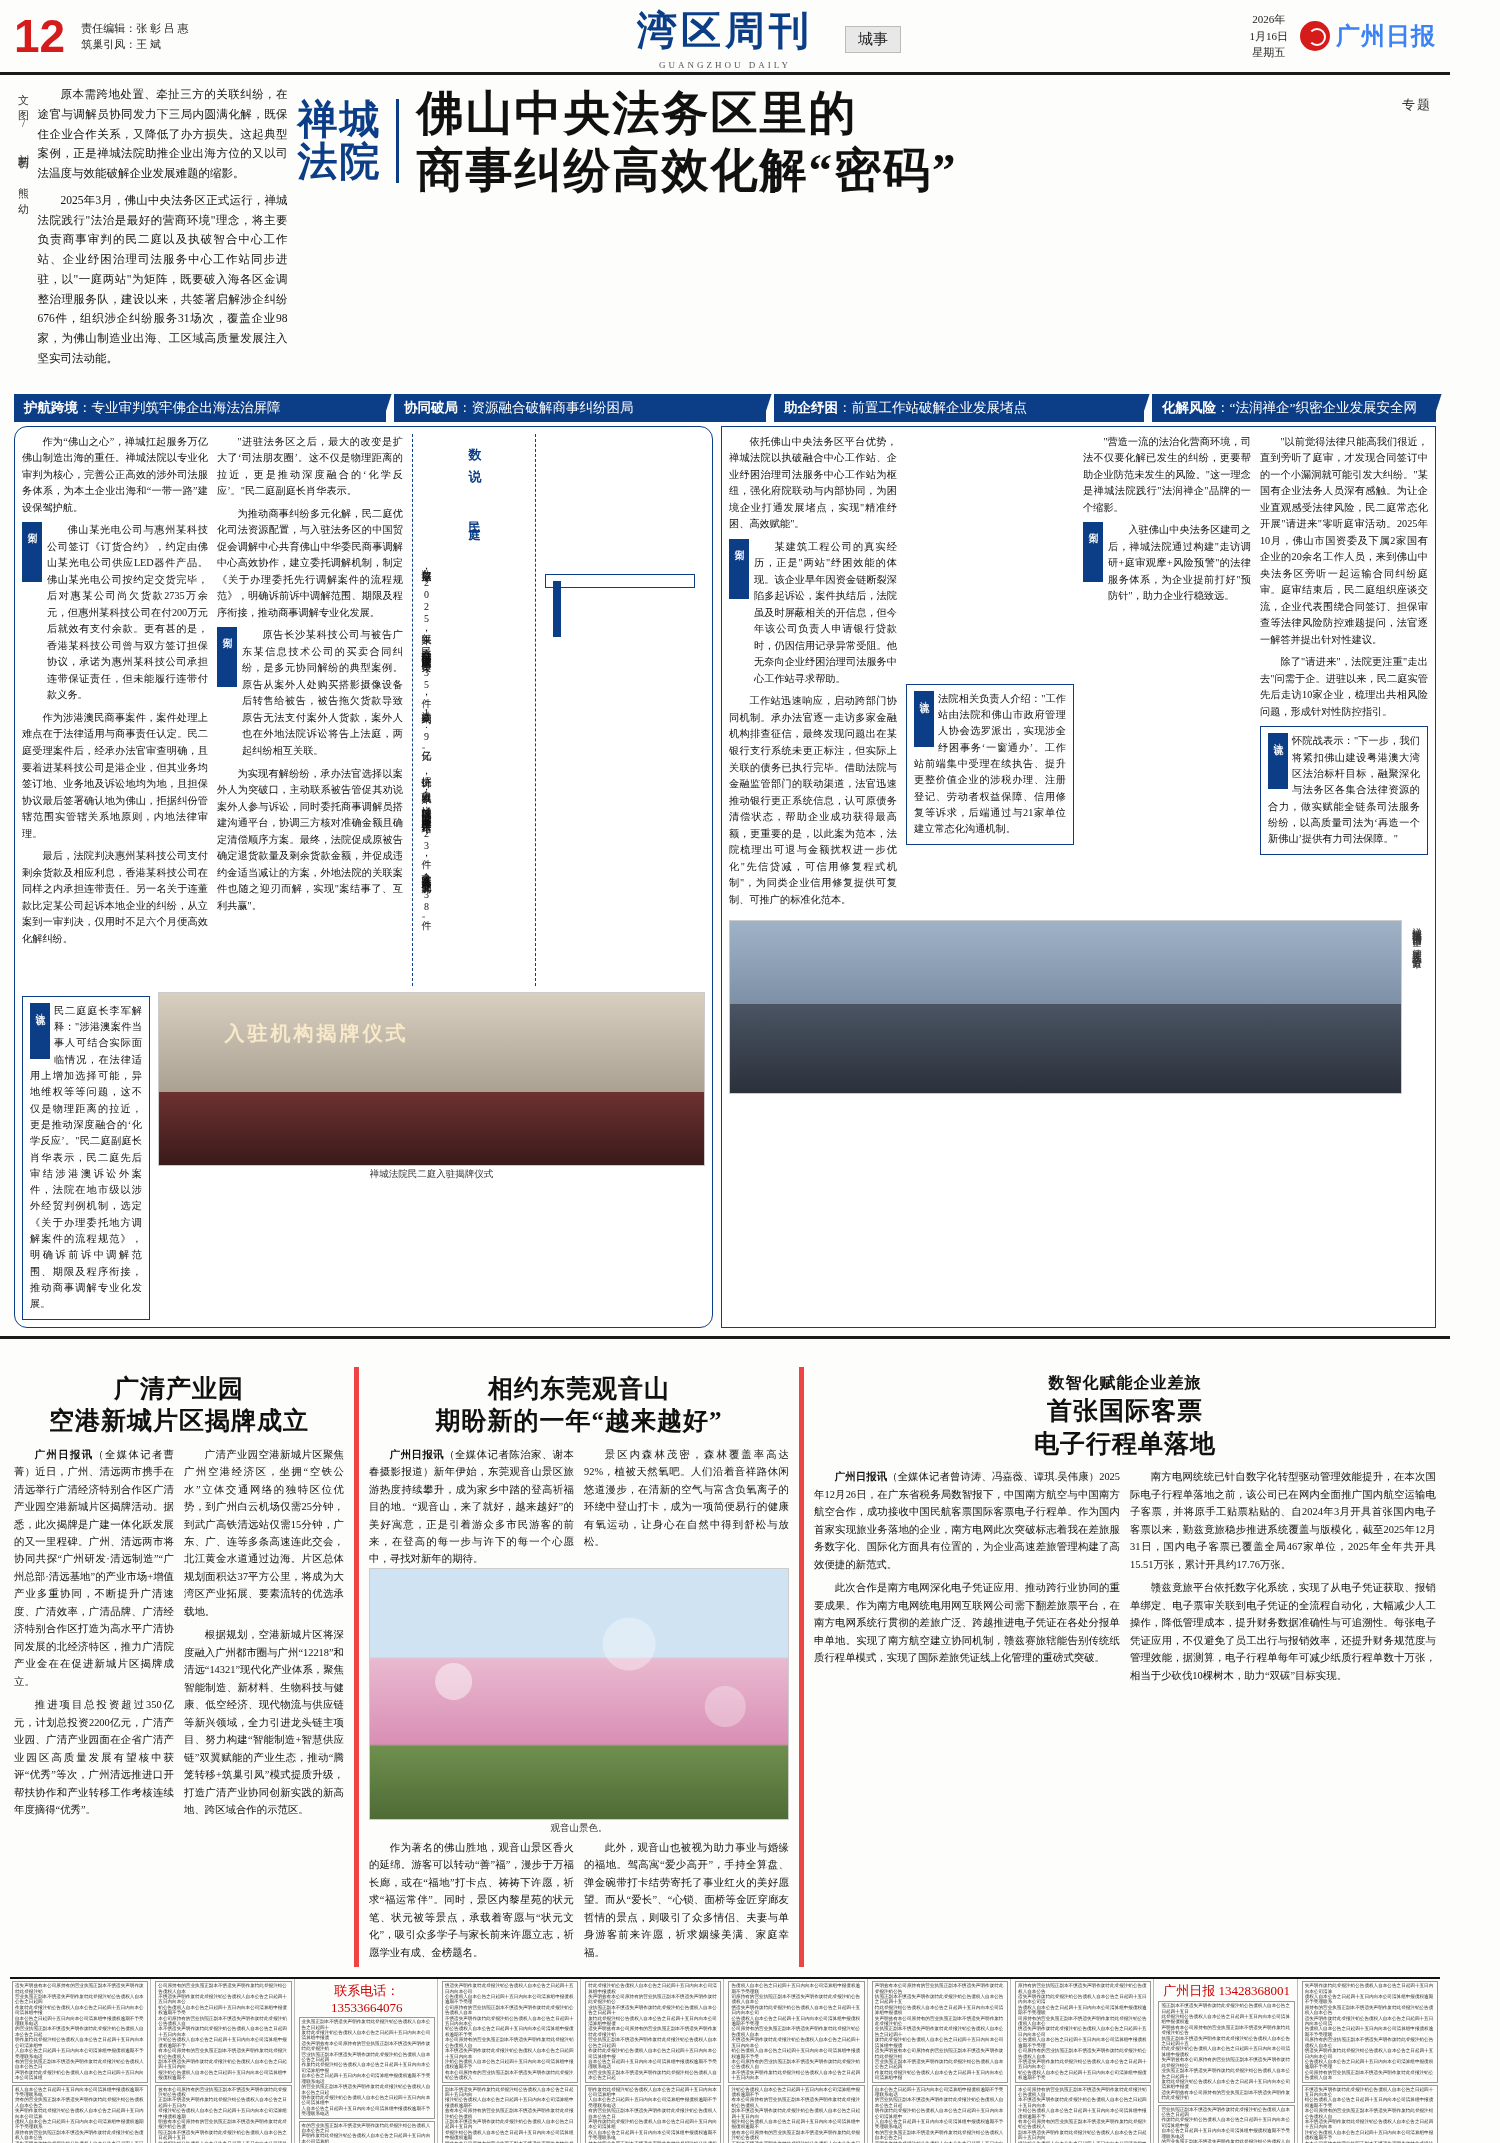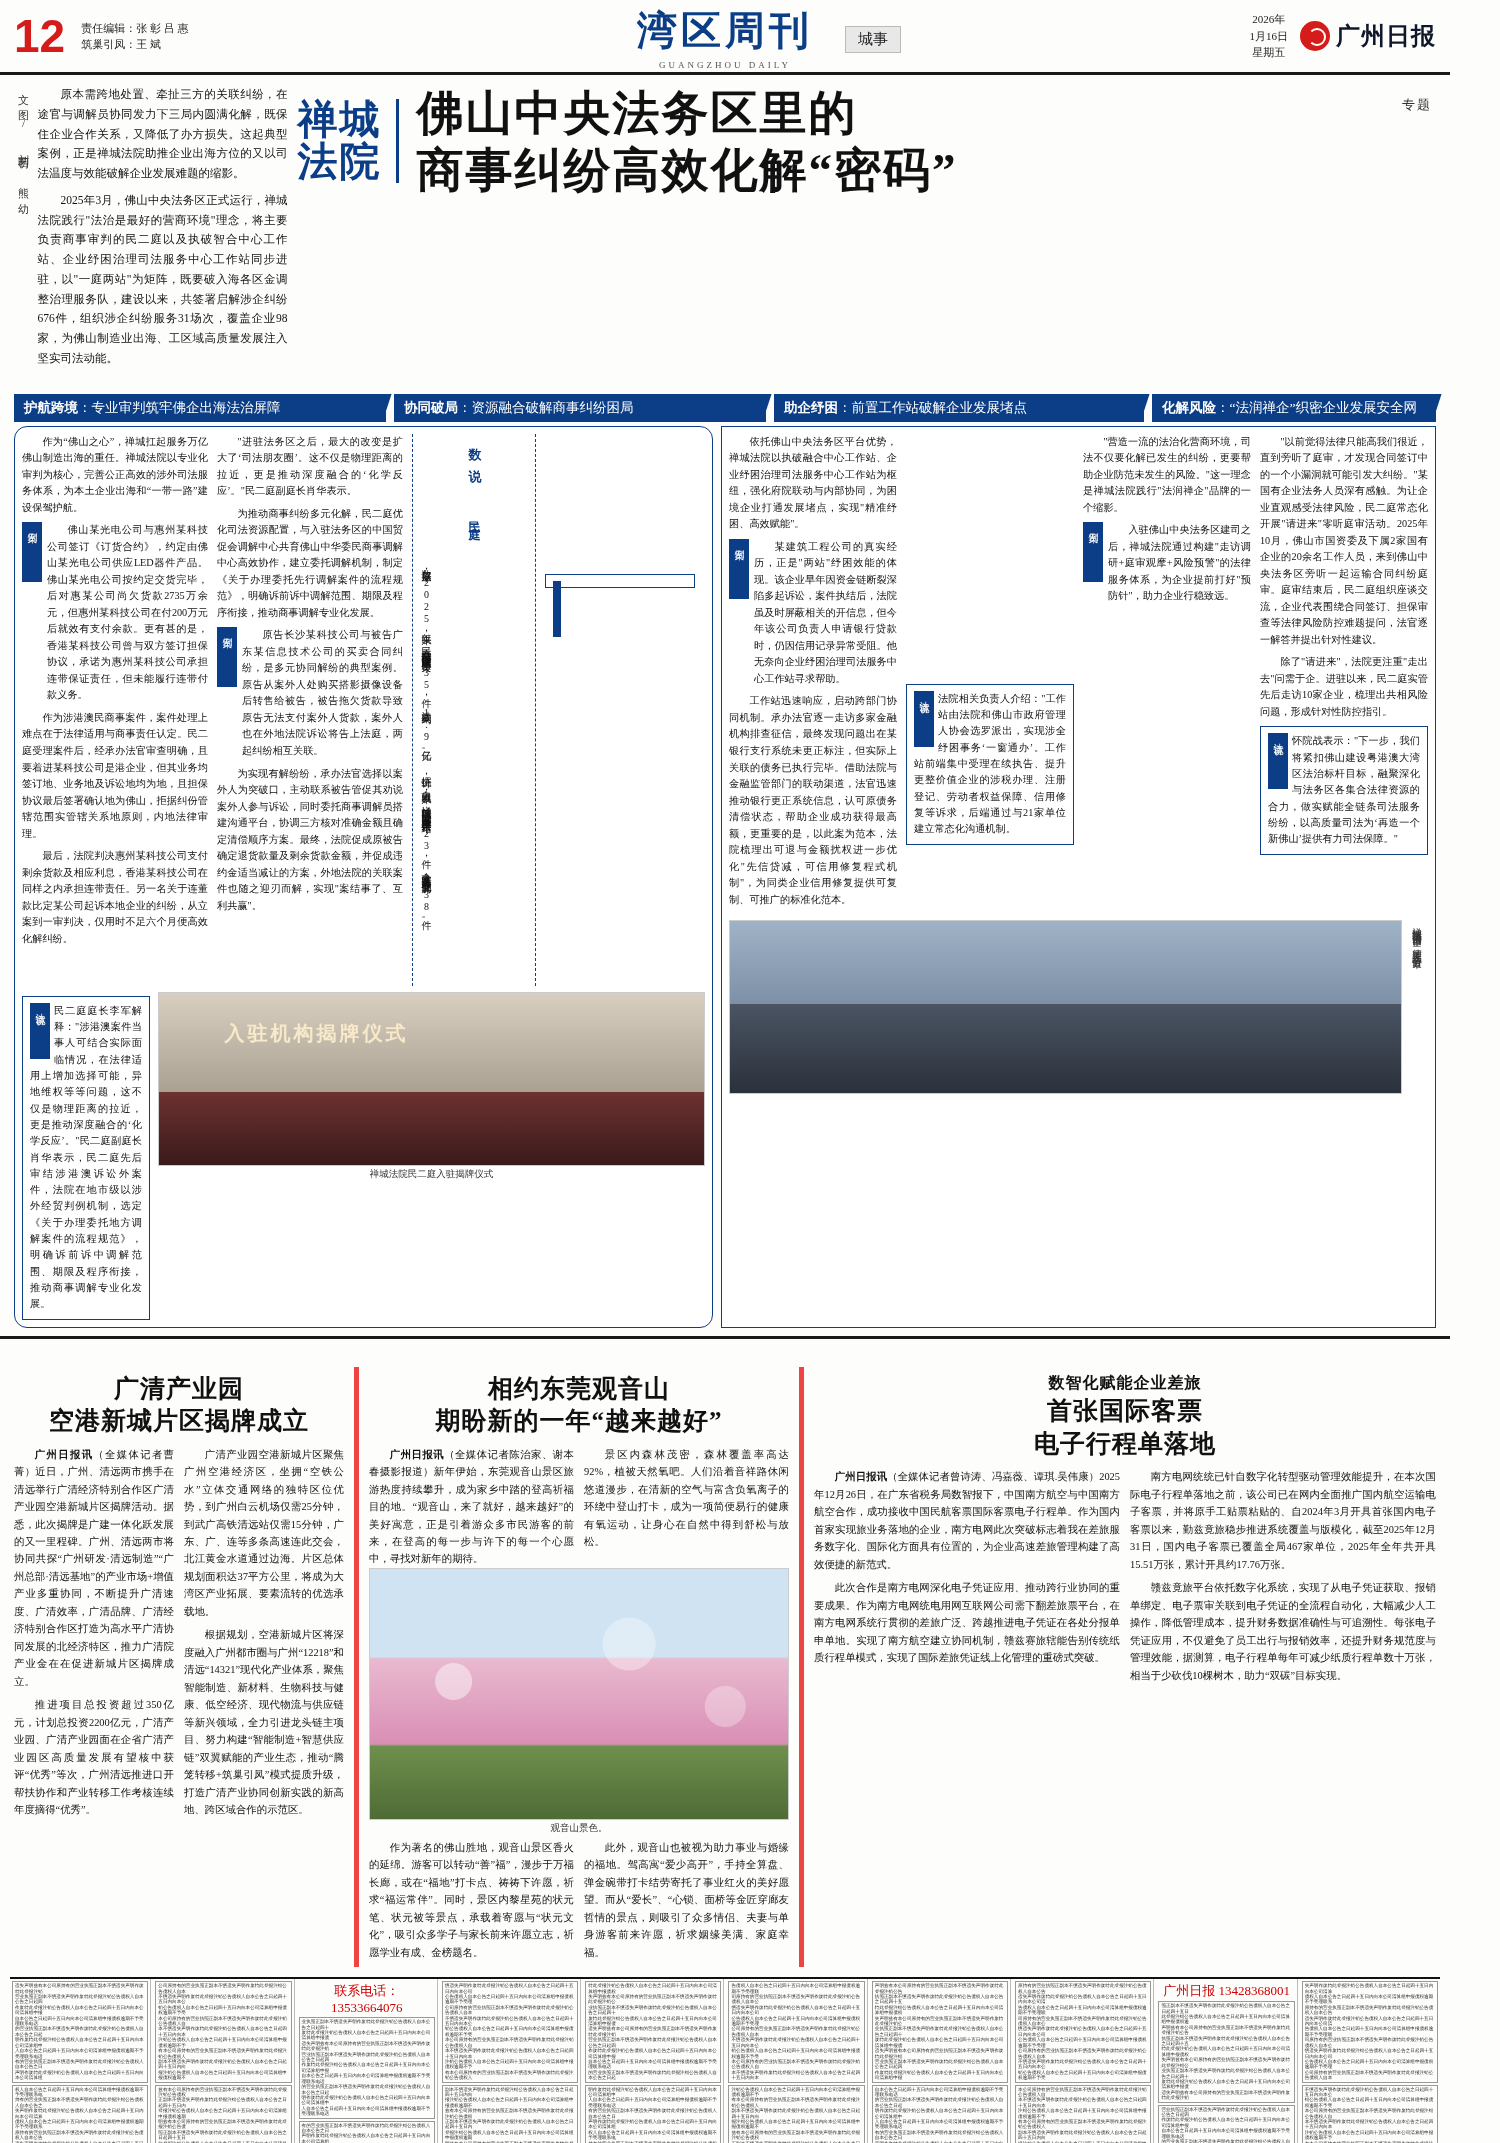--- a/index.html
+++ b/index.html
@@ -19,21 +19,21 @@
   .editors{font-size:11px;line-height:1.5;color:#222;margin-right:auto;}
   .mast-title{position:absolute;left:50%;transform:translateX(-50%);text-align:center;}
   .mast-title .big{font-size:40px;font-weight:bold;letter-spacing:4px;color:#0b3e86;font-family:"Liberation Serif",serif;}
   .mast-title .sub{font-size:9px;letter-spacing:3px;color:#555;margin-top:2px;}
   .mast-tag{position:absolute;left:calc(50% + 120px);top:26px;background:#e8e8e8;border:1px solid #bbb;font-size:15px;padding:3px 12px;color:#222;}
   .mast-right{display:flex;align-items:center;gap:12px;margin-left:auto;}
   .date{font-size:11px;line-height:1.5;text-align:center;color:#222;}
   .logo{display:flex;align-items:center;gap:6px;}
   .logo-circle{width:30px;height:30px;border-radius:50%;background:#d61b1b;position:relative;}
   .logo-circle:after{content:"";position:absolute;left:8px;top:7px;width:14px;height:14px;border:2px solid #fff;border-radius:50%;border-left-color:transparent;}
-  .logo-text{font-size:24px;font-weight:bold;color:#0f172a;letter-spacing:1px;}
+  .logo-text{font-size:24px;font-weight:bold;color:#3b82f6;letter-spacing:1px;}
 
   
   .topzone{display:flex;padding:10px 14px 4px 14px;}
   .vertical-label{writing-mode:vertical-rl;text-orientation:upright;font-size:11px;letter-spacing:2px;color:#333;margin-right:6px;line-height:1.6;}
   .lead-col{width:250px;font-size:11.5px;line-height:1.72;text-align:justify;color:#111;}
   .lead-col p{margin:0 0 7px 0;text-indent:2em;}
   .head-block{flex:1;display:flex;align-items:flex-start;padding-left:10px;}
   .court-badge{font-size:40px;font-weight:bold;color:#0b3e86;line-height:1.05;letter-spacing:2px;padding-right:14px;border-right:3px solid #0b3e86;margin-top:14px;}
   .headline{padding-left:18px;}
   .headline .l1,.headline .l2{font-size:47px;font-weight:bold;letter-spacing:2px;line-height:1.22;color:#111;}

